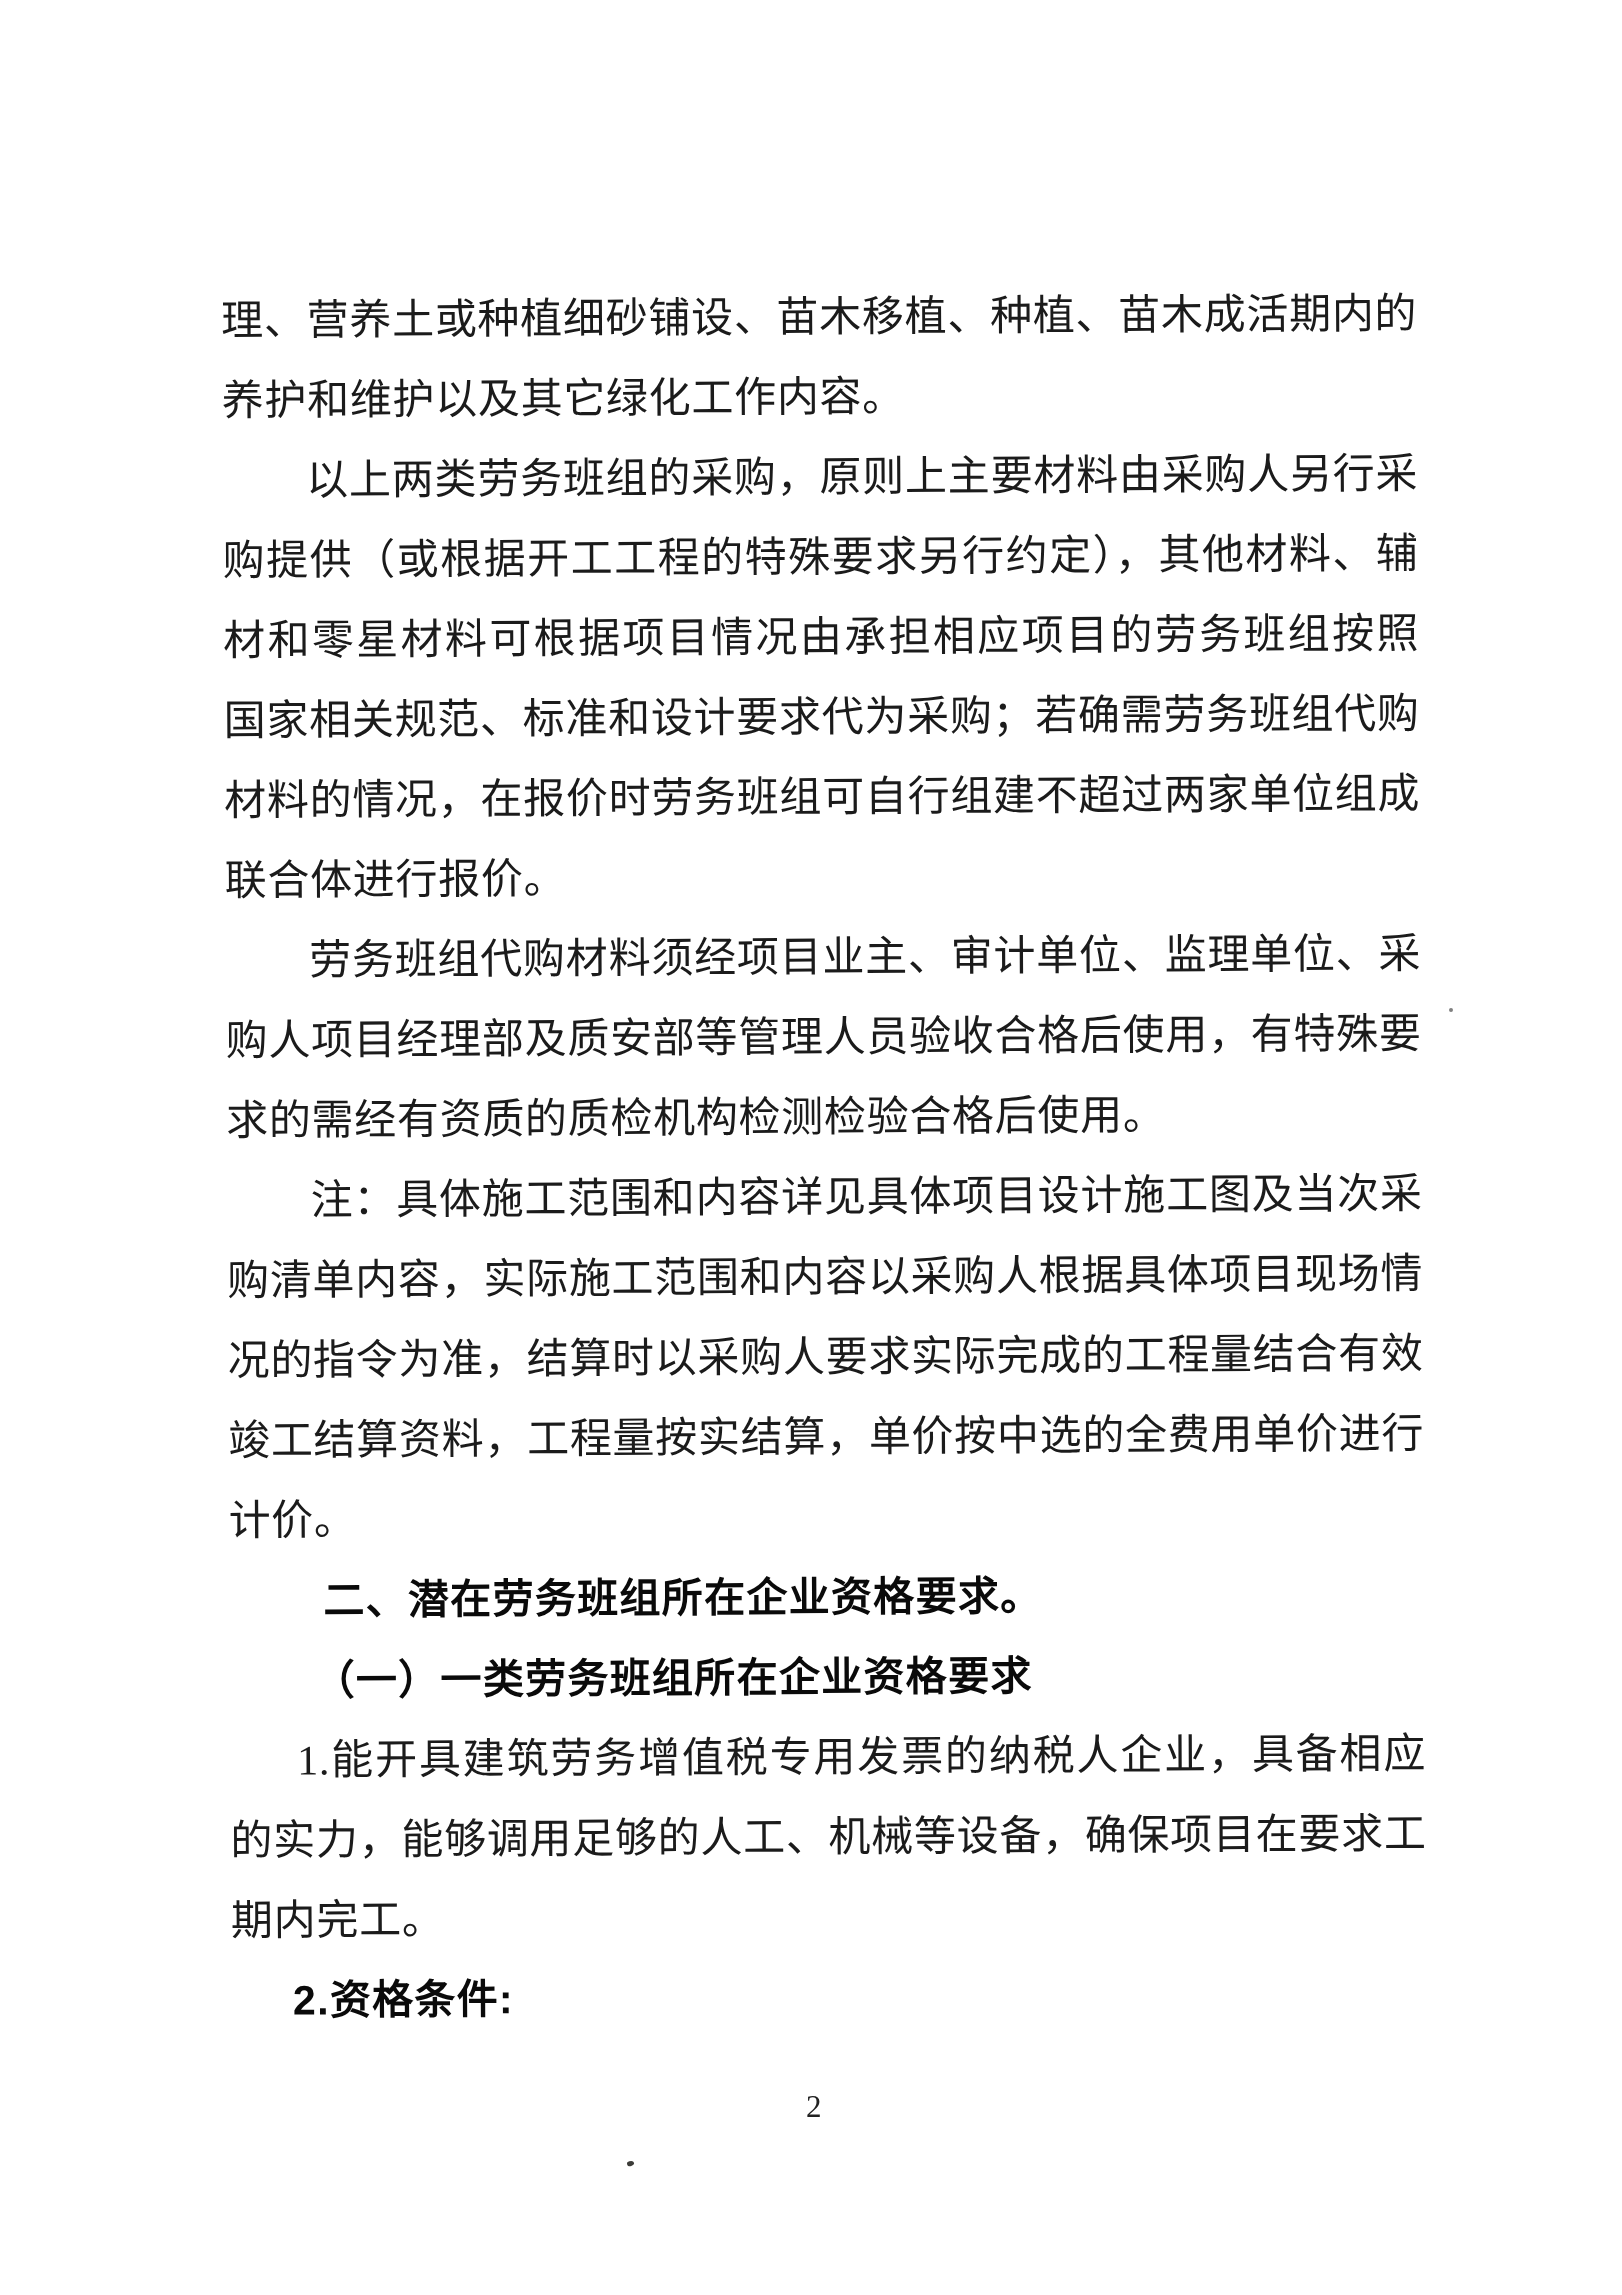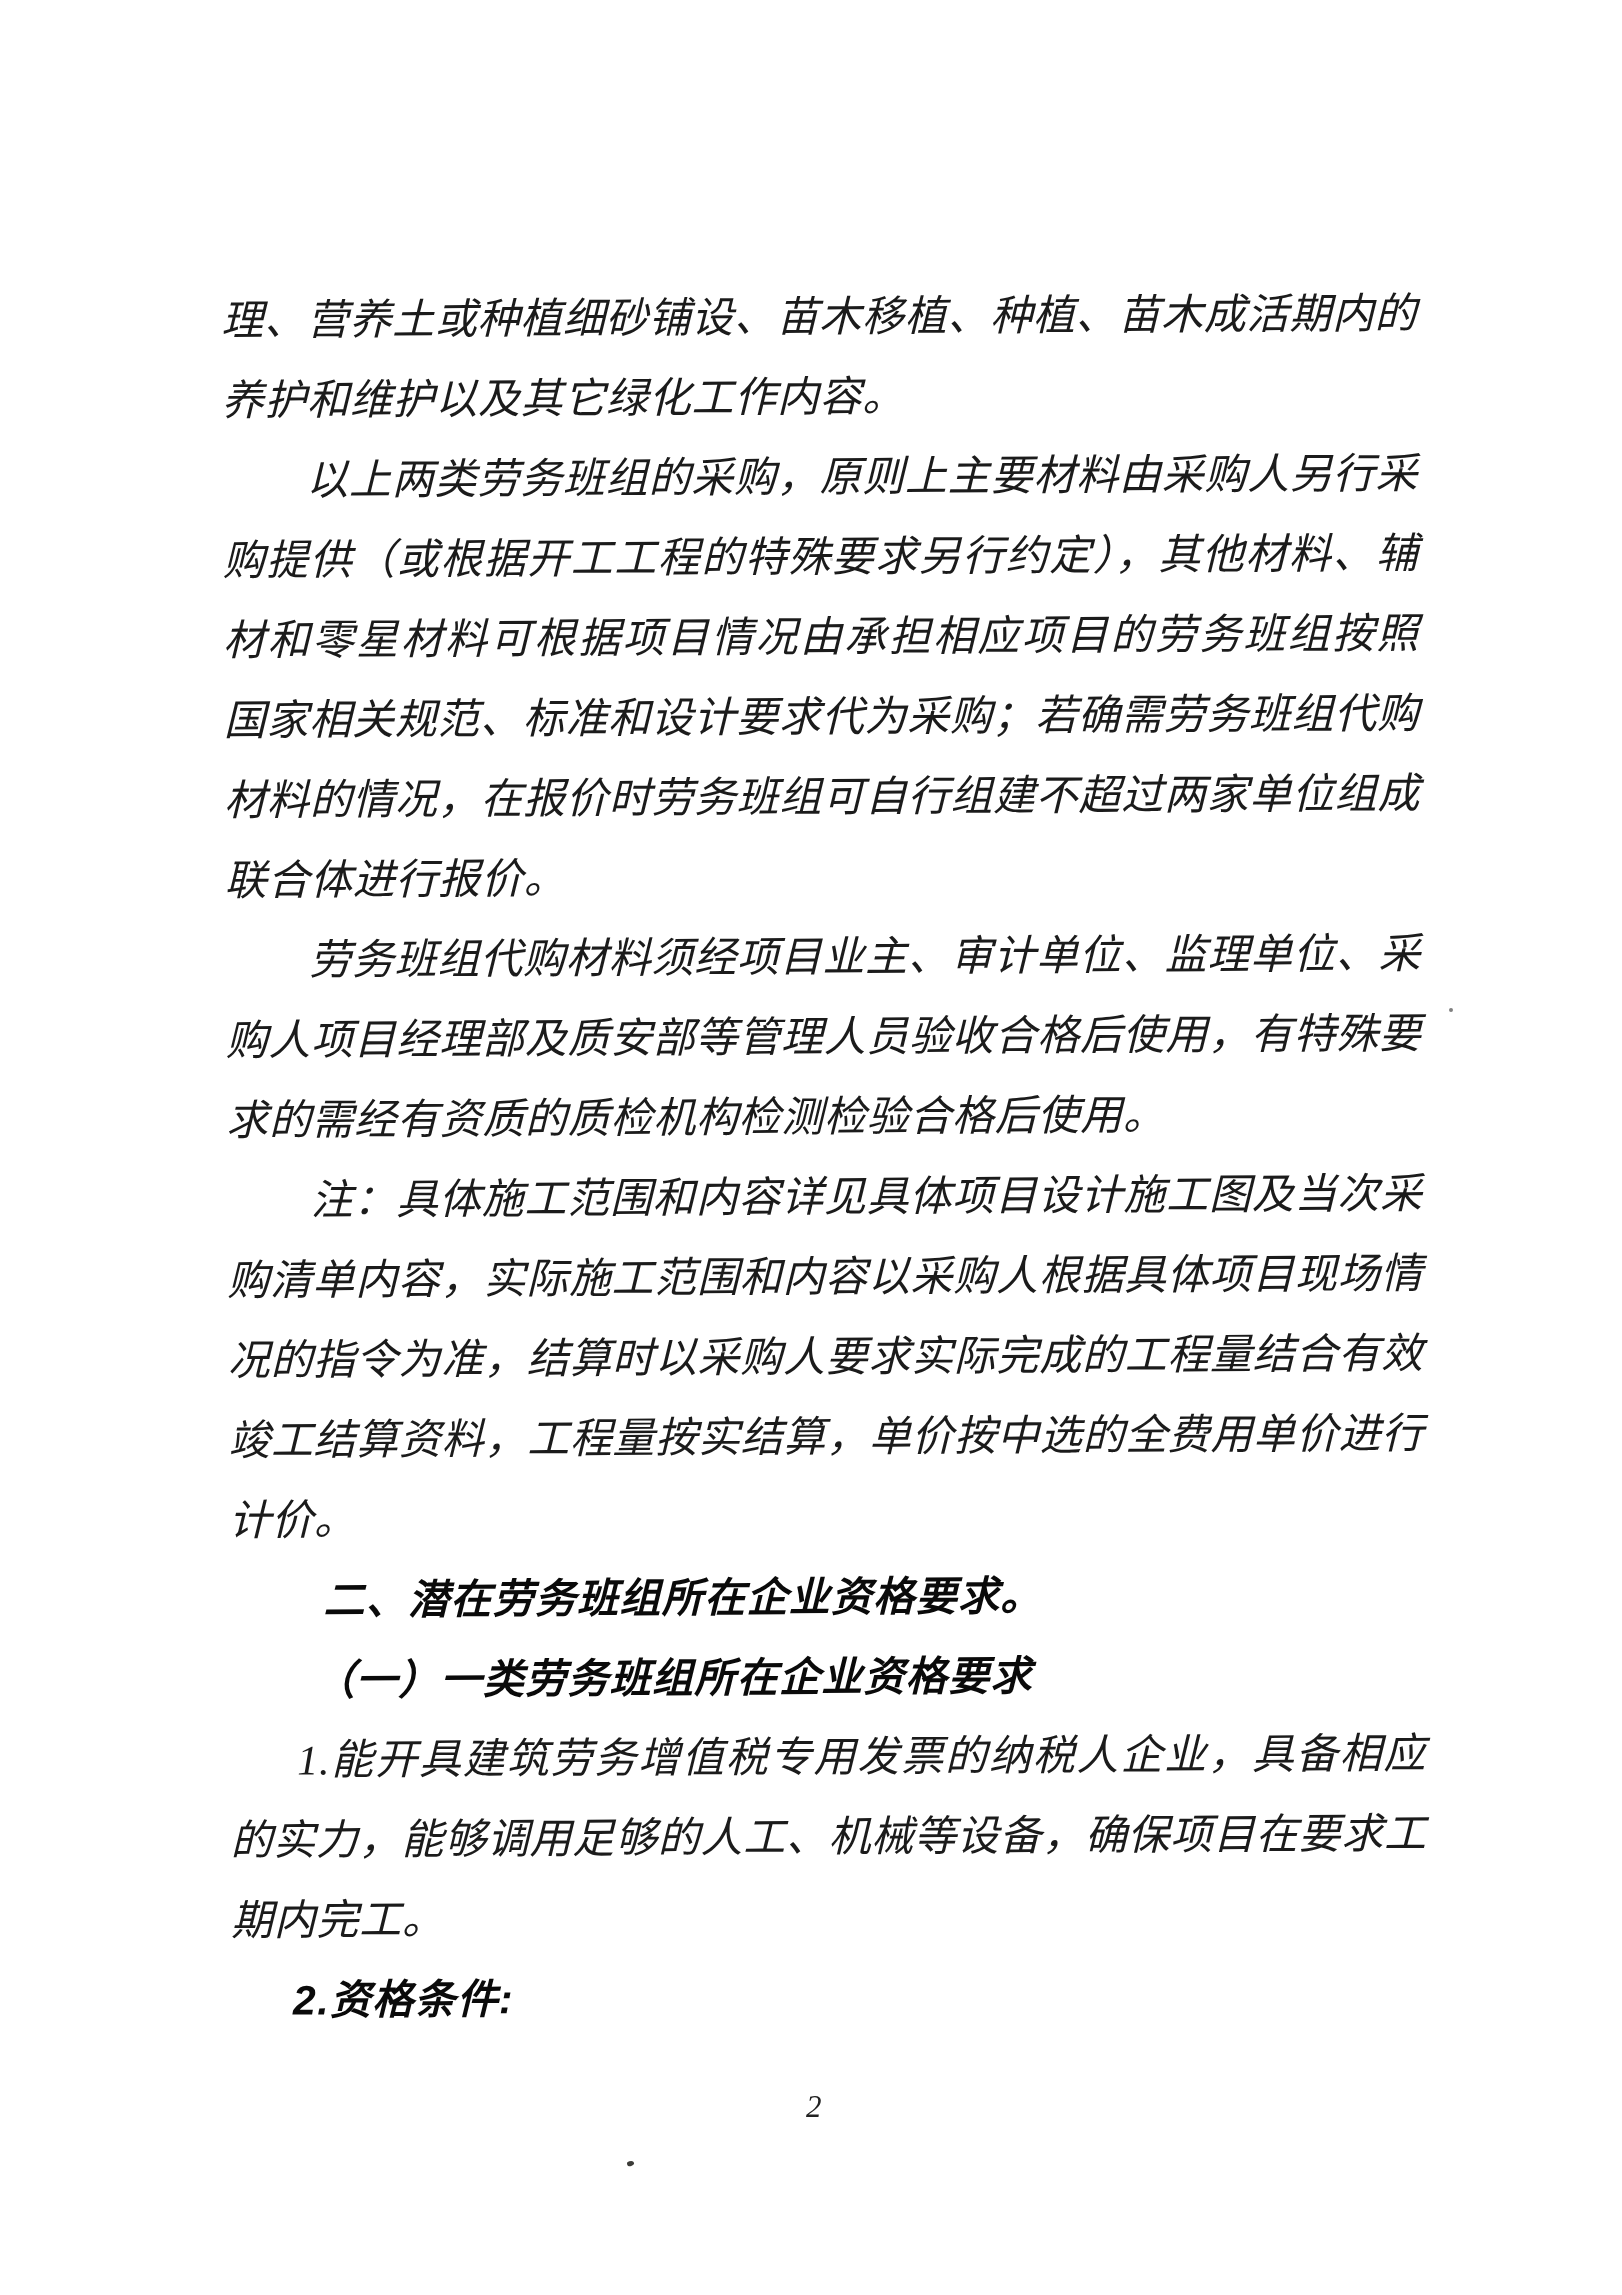--- a/index.html
+++ b/index.html
@@ -8,21 +8,20 @@
     background: #555;
   }
   .page {
     position: relative;
     width: 1623px;
     height: 2295px;
     margin: 0 auto;
     background: #ffffff;
     overflow: hidden;
     font-family: "Liberation Serif", "DejaVu Serif", serif;
-    font-style: italic;
   }
   
   .doc-body {
     position: absolute;
     left: 221px;
     top: 281px;
     width: 1196px;
     transform: rotate(-0.35deg);
     transform-origin: 0 0;
   }

